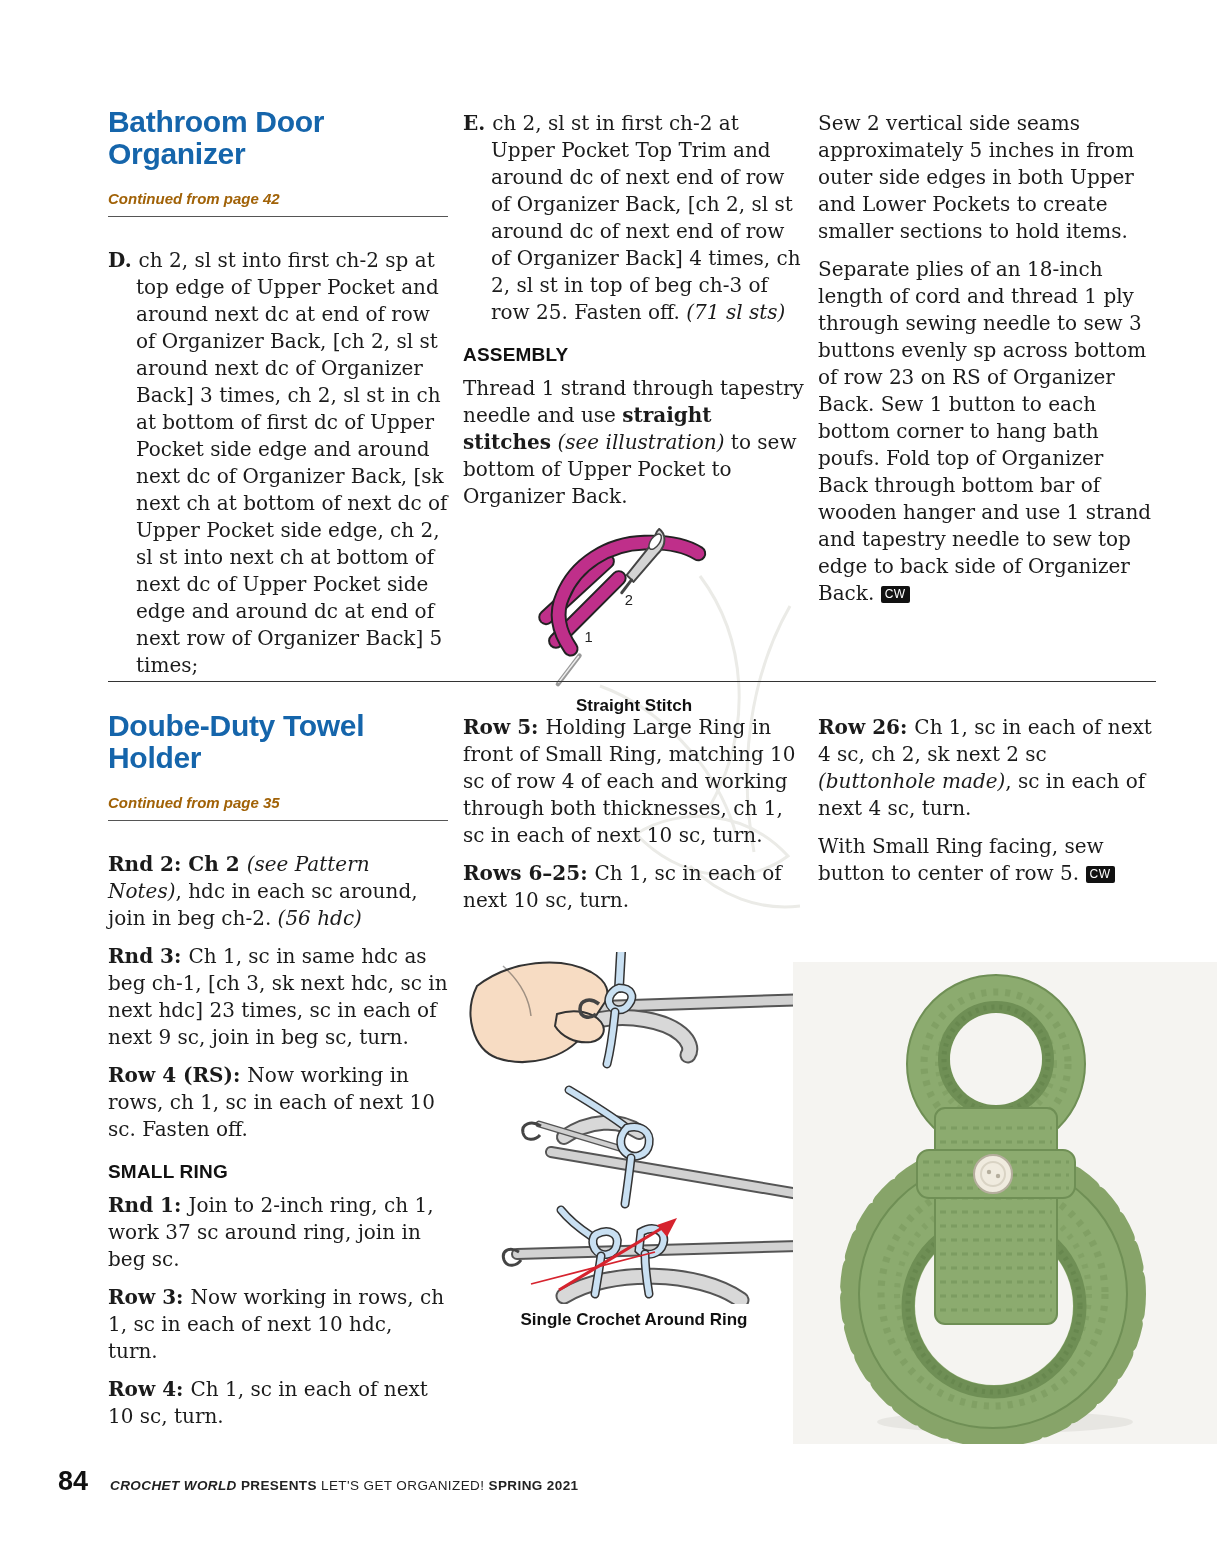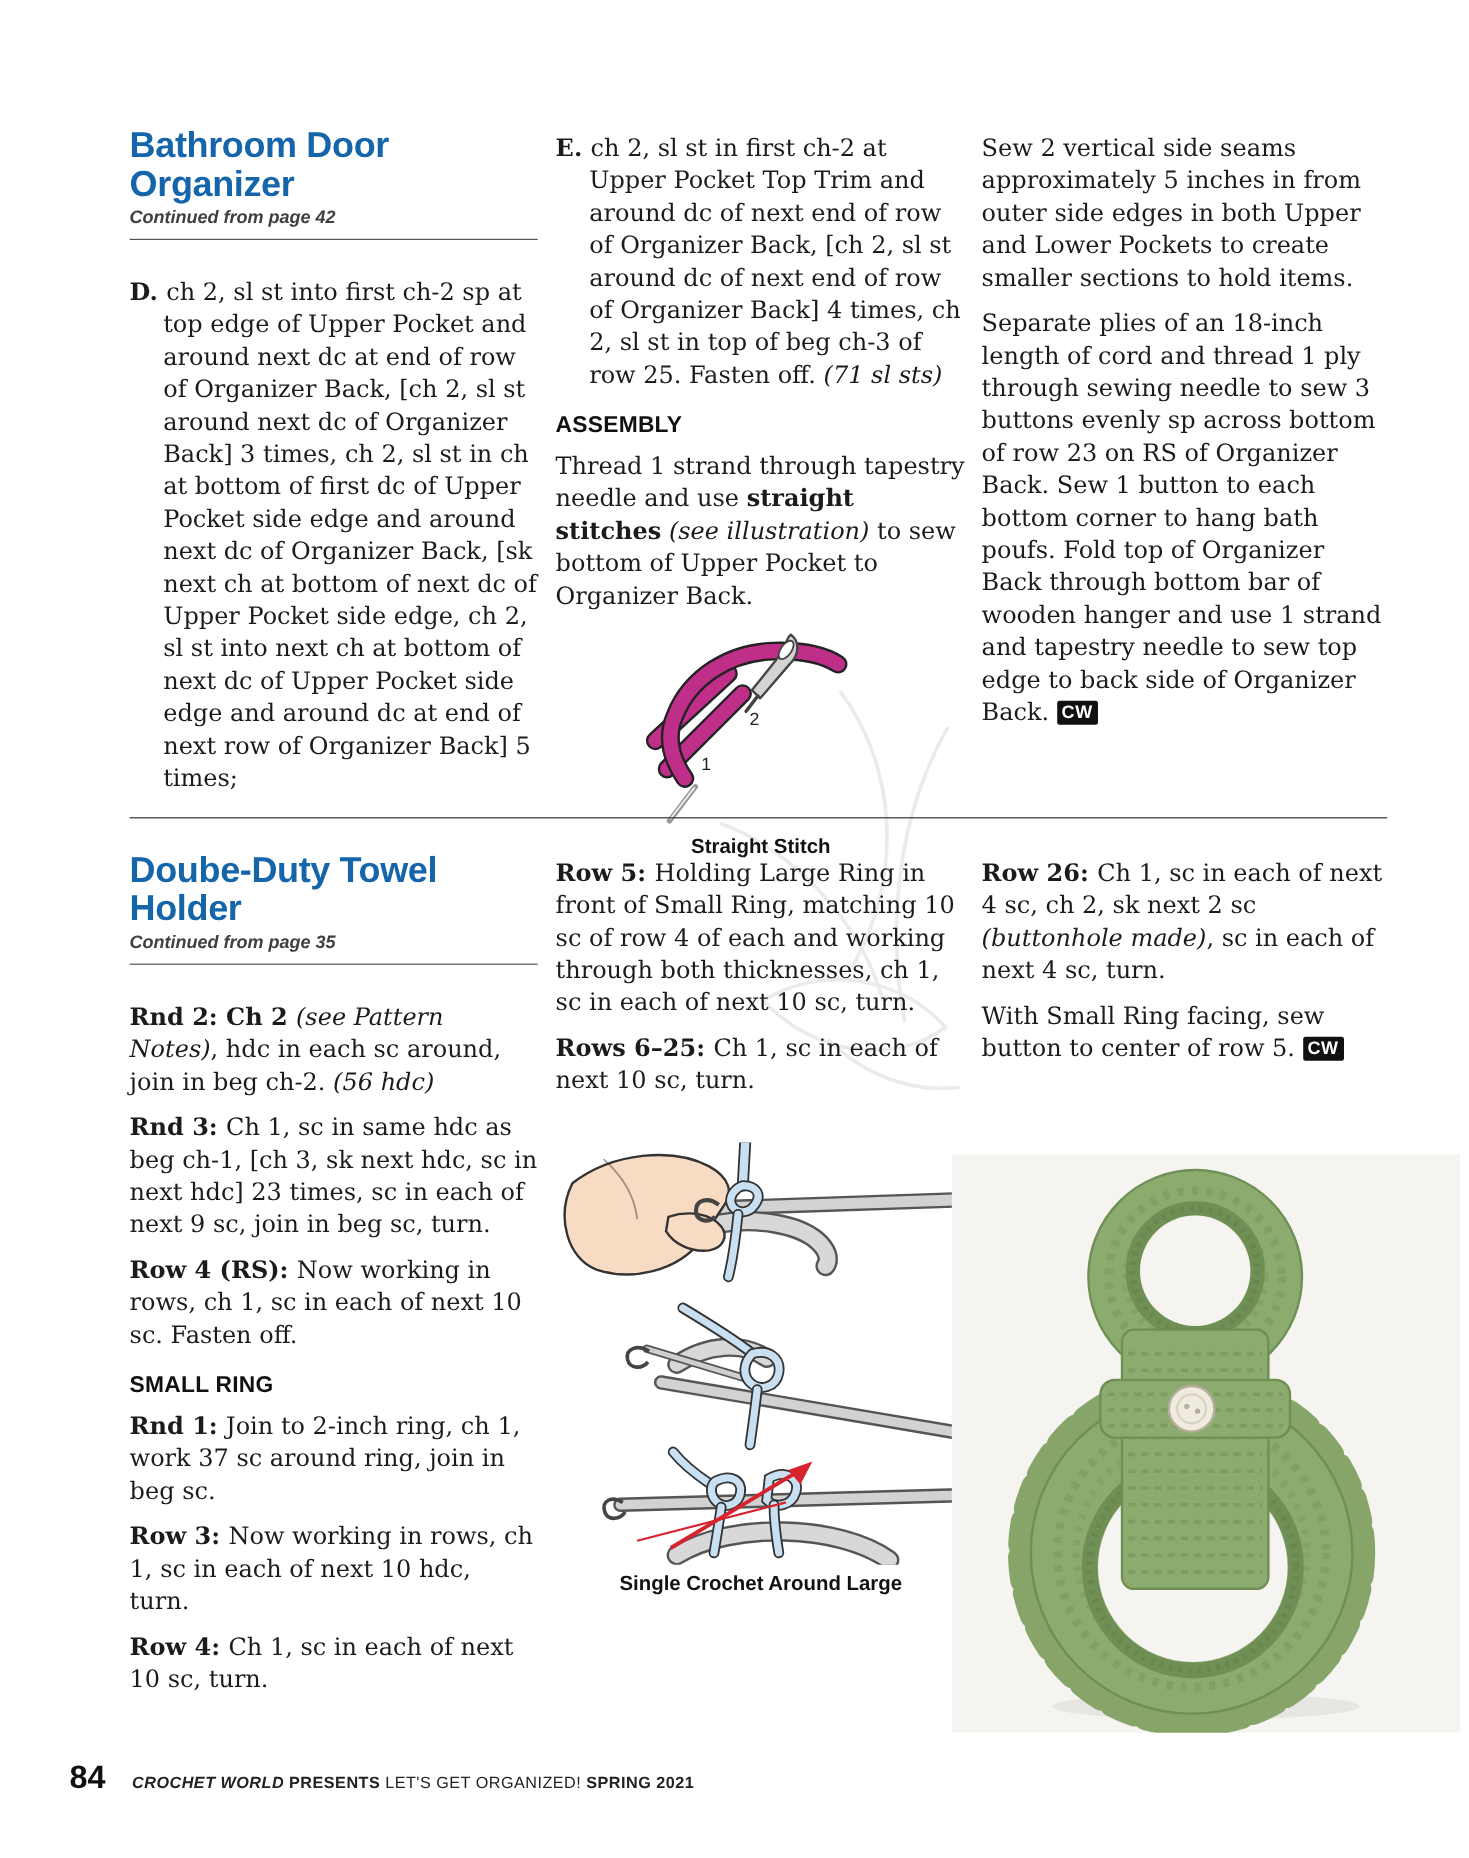--- a/index.html
+++ b/index.html
@@ -8,33 +8,33 @@
   .col{position:absolute;}
   .a1c1{left:108px;top:106px;width:340px;}
   .a1c2{left:463px;top:110px;width:342px;}
   .a1c3{left:818px;top:110px;width:340px;}
   .a2c1{left:108px;top:710px;width:340px;}
   .a2c2{left:463px;top:714px;width:342px;}
   .a2c3{left:818px;top:714px;width:340px;}
   .art-title{font-family:"Liberation Sans",sans-serif;font-weight:bold;font-size:30px;
              line-height:1.05;color:#1565ab;letter-spacing:-0.3px;margin:0;}
   .continued{font-family:"Liberation Sans",sans-serif;font-weight:bold;font-style:italic;
-             font-size:15px;color:#404040;margin-top:4px;}
+             font-size:15px;color:#a16207;margin-top:21px;}
   .title-rule{border:0;border-top:1.5px solid #555;margin:9px 0 0 0;}
   .bp{font-size:20px;line-height:27px;margin:0 0 11px 0;}
   .first-p{margin-top:30px;}
   .hang{padding-left:28px;text-indent:-28px;}
   .b{font-weight:bold;}
   .i{font-style:italic;}
   .subhead{font-family:"Liberation Sans",sans-serif;font-weight:bold;font-size:19px;
            color:#111;letter-spacing:.2px;margin:18px 0 9px 0;}
   .caption{font-family:"Liberation Sans",sans-serif;font-weight:bold;font-size:17px;
            color:#111;text-align:center;margin-top:6px;}
   .cw{display:inline-block;background:#111;color:#fff;font-family:"Liberation Sans",sans-serif;
-      font-weight:bold;font-size:15px;line-height:1;padding:2px 4px 3px;border-radius:2px;
+      font-weight:normal;font-size:12px;line-height:1;padding:2px 4px 3px;border-radius:2px;
       vertical-align:2px;letter-spacing:.5px;}
   .divider{position:absolute;left:108px;top:681px;width:1048px;border:0;border-top:1.5px solid #333;margin:0;}
   .ill{display:block;margin:8px auto 0 auto;}
   .ill-num{font-family:"Liberation Sans",sans-serif;font-size:15px;fill:#222;}
   .photo{position:absolute;left:793px;top:962px;}
   .watermark{position:absolute;left:540px;top:566px;pointer-events:none;}
   .footer{position:absolute;left:58px;top:1466px;display:flex;align-items:baseline;}
   .pg-num{font-family:Liberation Sans, sans-serif;font-weight:bold;font-size:27px;color:#111;}
   .credit{font-family:"Liberation Sans",sans-serif;font-size:13.5px;color:#222;
           letter-spacing:.4px;margin-left:22px;}
@@ -162,21 +162,21 @@
         <path d="M132,304 C130,318 128,330 126,342" fill="none" stroke="#c9e0f2" stroke-width="6" stroke-linecap="round"></path>
         <path d="M172,280 C186,272 198,280 194,292 C191,302 178,306 170,298 Z" fill="none" stroke="#333" stroke-width="9"></path>
         <path d="M172,280 C186,272 198,280 194,292 C191,302 178,306 170,298 Z" fill="none" stroke="#c9e0f2" stroke-width="6"></path>
         <path d="M176,302 C176,318 178,330 180,342" fill="none" stroke="#333" stroke-width="9" stroke-linecap="round"></path>
         <path d="M176,302 C176,318 178,330 180,342" fill="none" stroke="#c9e0f2" stroke-width="6" stroke-linecap="round"></path>
         <line x1="62" y1="332" x2="186" y2="300" stroke="#d6232e" stroke-width="1.8"></line>
         <line x1="90" y1="338" x2="198" y2="273" stroke="#d6232e" stroke-width="3.2"></line>
         <polygon points="208,266 188,273 198,285" fill="#d6232e"></polygon>
       </g>
     </svg>
-    <div class="caption">Single Crochet Around Large</div>
+    <div class="caption">Single Crochet Around Ring</div>
   </div>
 
   <div class="col a2c3">
     <p class="bp"><span class="b">Row 26: </span><span>Ch 1, sc in each of next 4 sc, ch 2, sk next 2 sc </span><span class="i">(buttonhole made)</span><span>, sc in each of next 4 sc, turn.</span></p>
     <p class="bp"><span>With Small Ring facing, sew button to center of row 5.</span> <span class="cw">CW</span></p>
   </div>
 
   <svg class="photo" width="424" height="482" viewBox="0 0 424 482">
     <rect width="424" height="482" fill="#f5f4f1"></rect>
     <ellipse cx="212" cy="460" rx="128" ry="11" fill="#e7e6e2"></ellipse>

